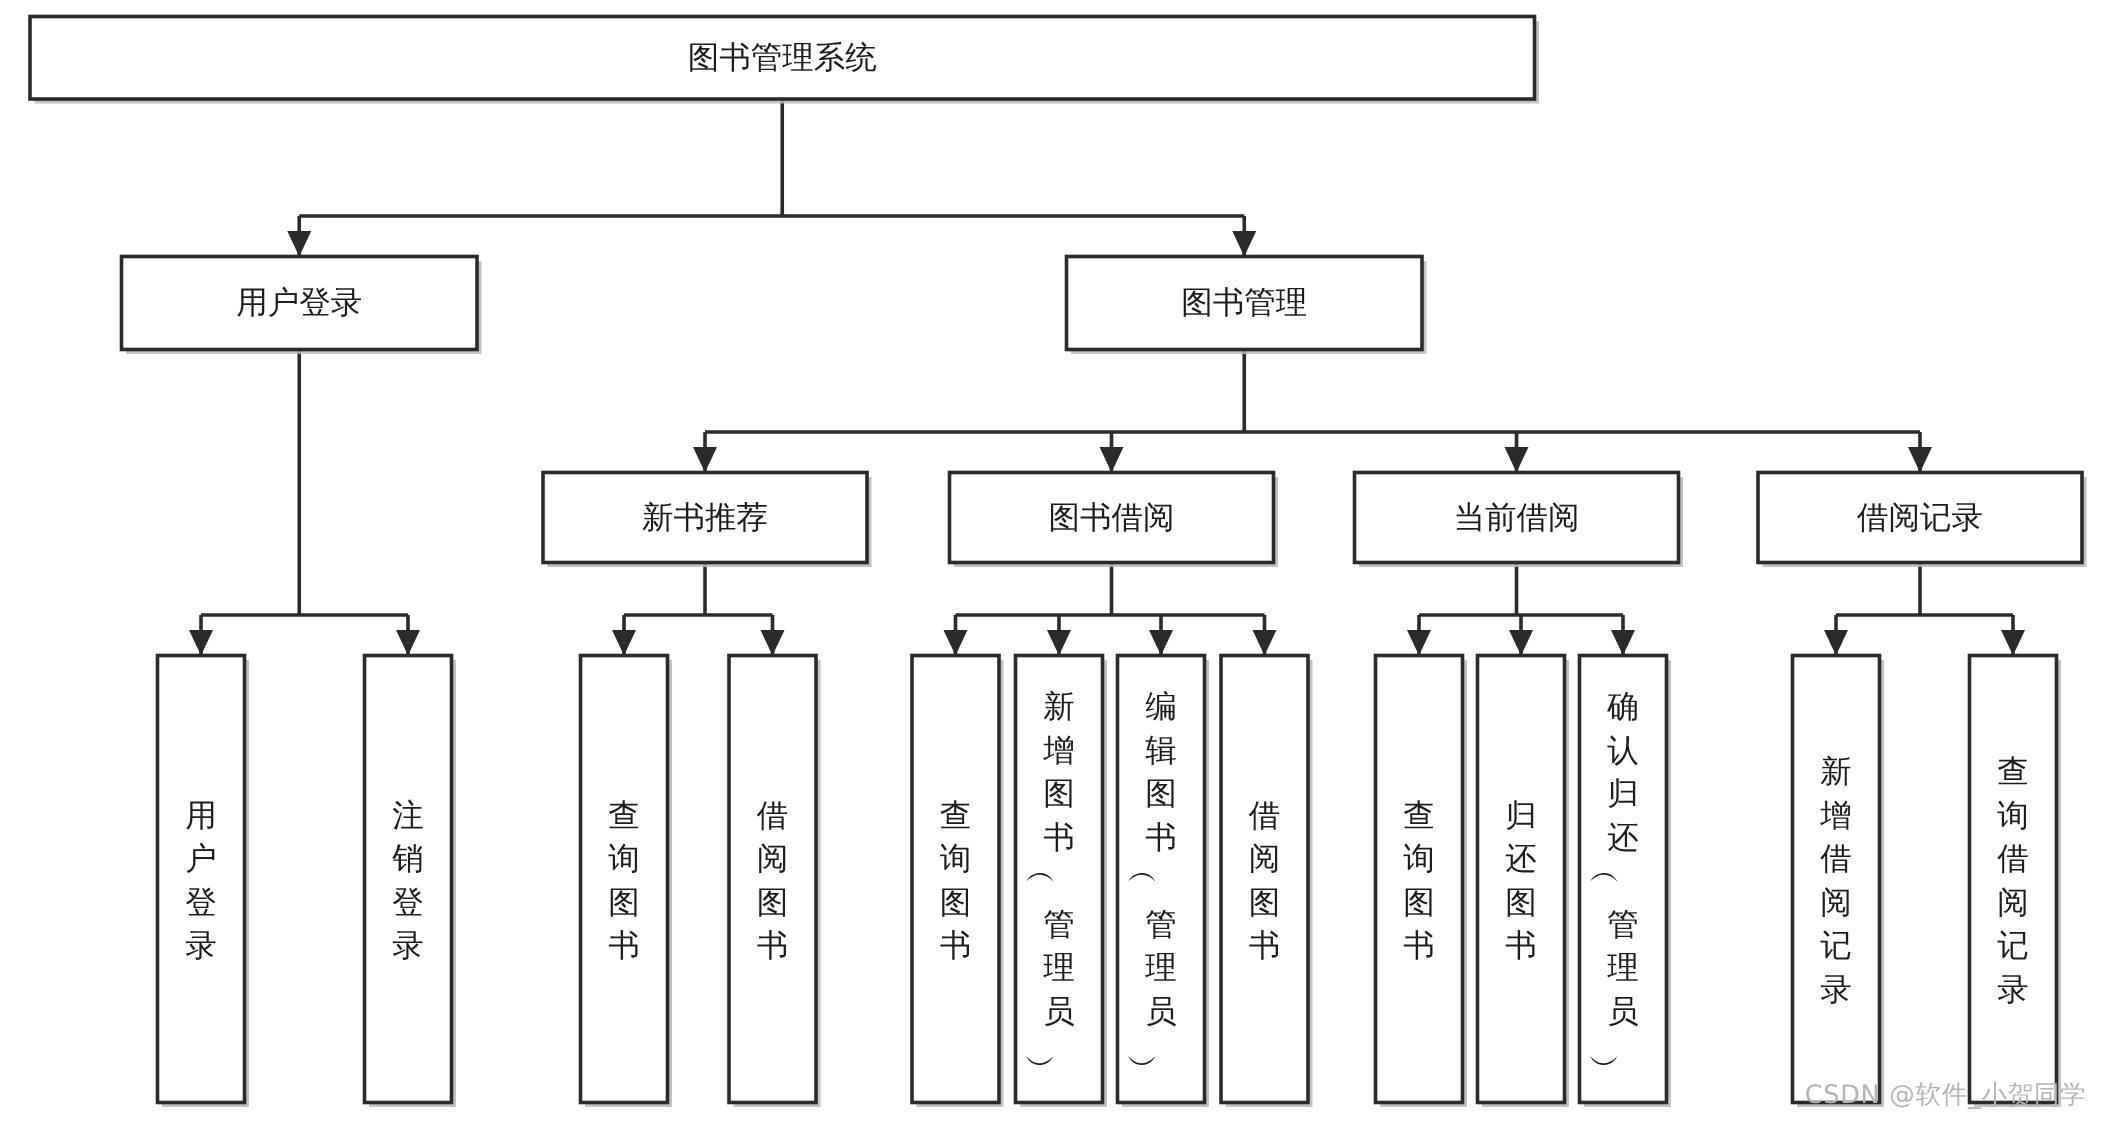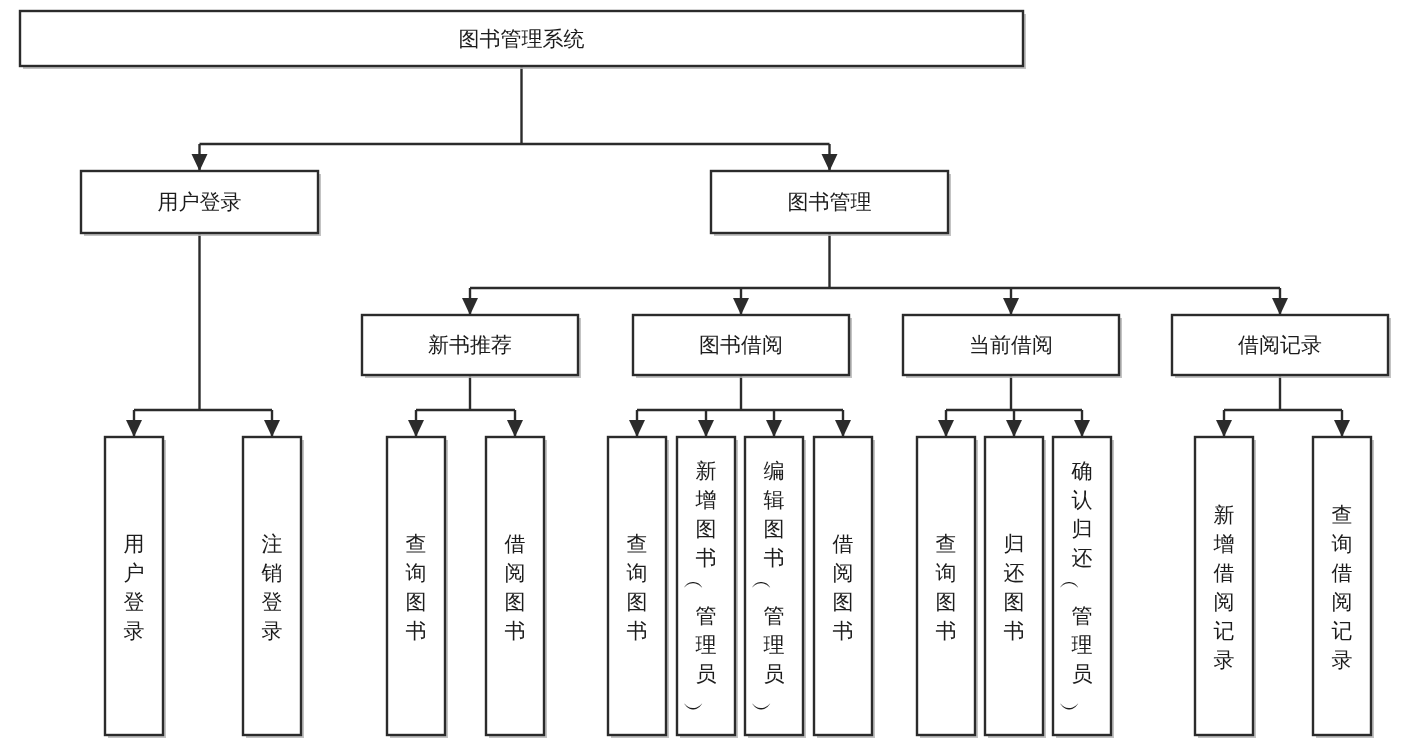--- a/index.html
+++ b/index.html
@@ -240,13 +240,14 @@
           <rect x="1195" y="437" width="58" height="298" class="node-box"></rect>
           <text x="1224" class="node-label-v"><tspan x="1224" y="521.62">新</tspan><tspan x="1224" y="550.62">增</tspan><tspan x="1224" y="579.62">借</tspan><tspan x="1224" y="608.62">阅</tspan><tspan x="1224" y="637.62">记</tspan><tspan x="1224" y="666.62">录</tspan></text>
         </g>
         <g>
           <rect x="1316" y="440" width="58" height="298" class="node-shadow"></rect>
           <rect x="1313" y="437" width="58" height="298" class="node-box"></rect>
           <text x="1342" class="node-label-v"><tspan x="1342" y="521.62">查</tspan><tspan x="1342" y="550.62">询</tspan><tspan x="1342" y="579.62">借</tspan><tspan x="1342" y="608.62">阅</tspan><tspan x="1342" y="637.62">记</tspan><tspan x="1342" y="666.62">录</tspan></text>
         </g>
       </g>
   </svg>
+  <div class="watermark">CSDN @软件_小贺同学</div>
 </div>
 
 </body></html>

